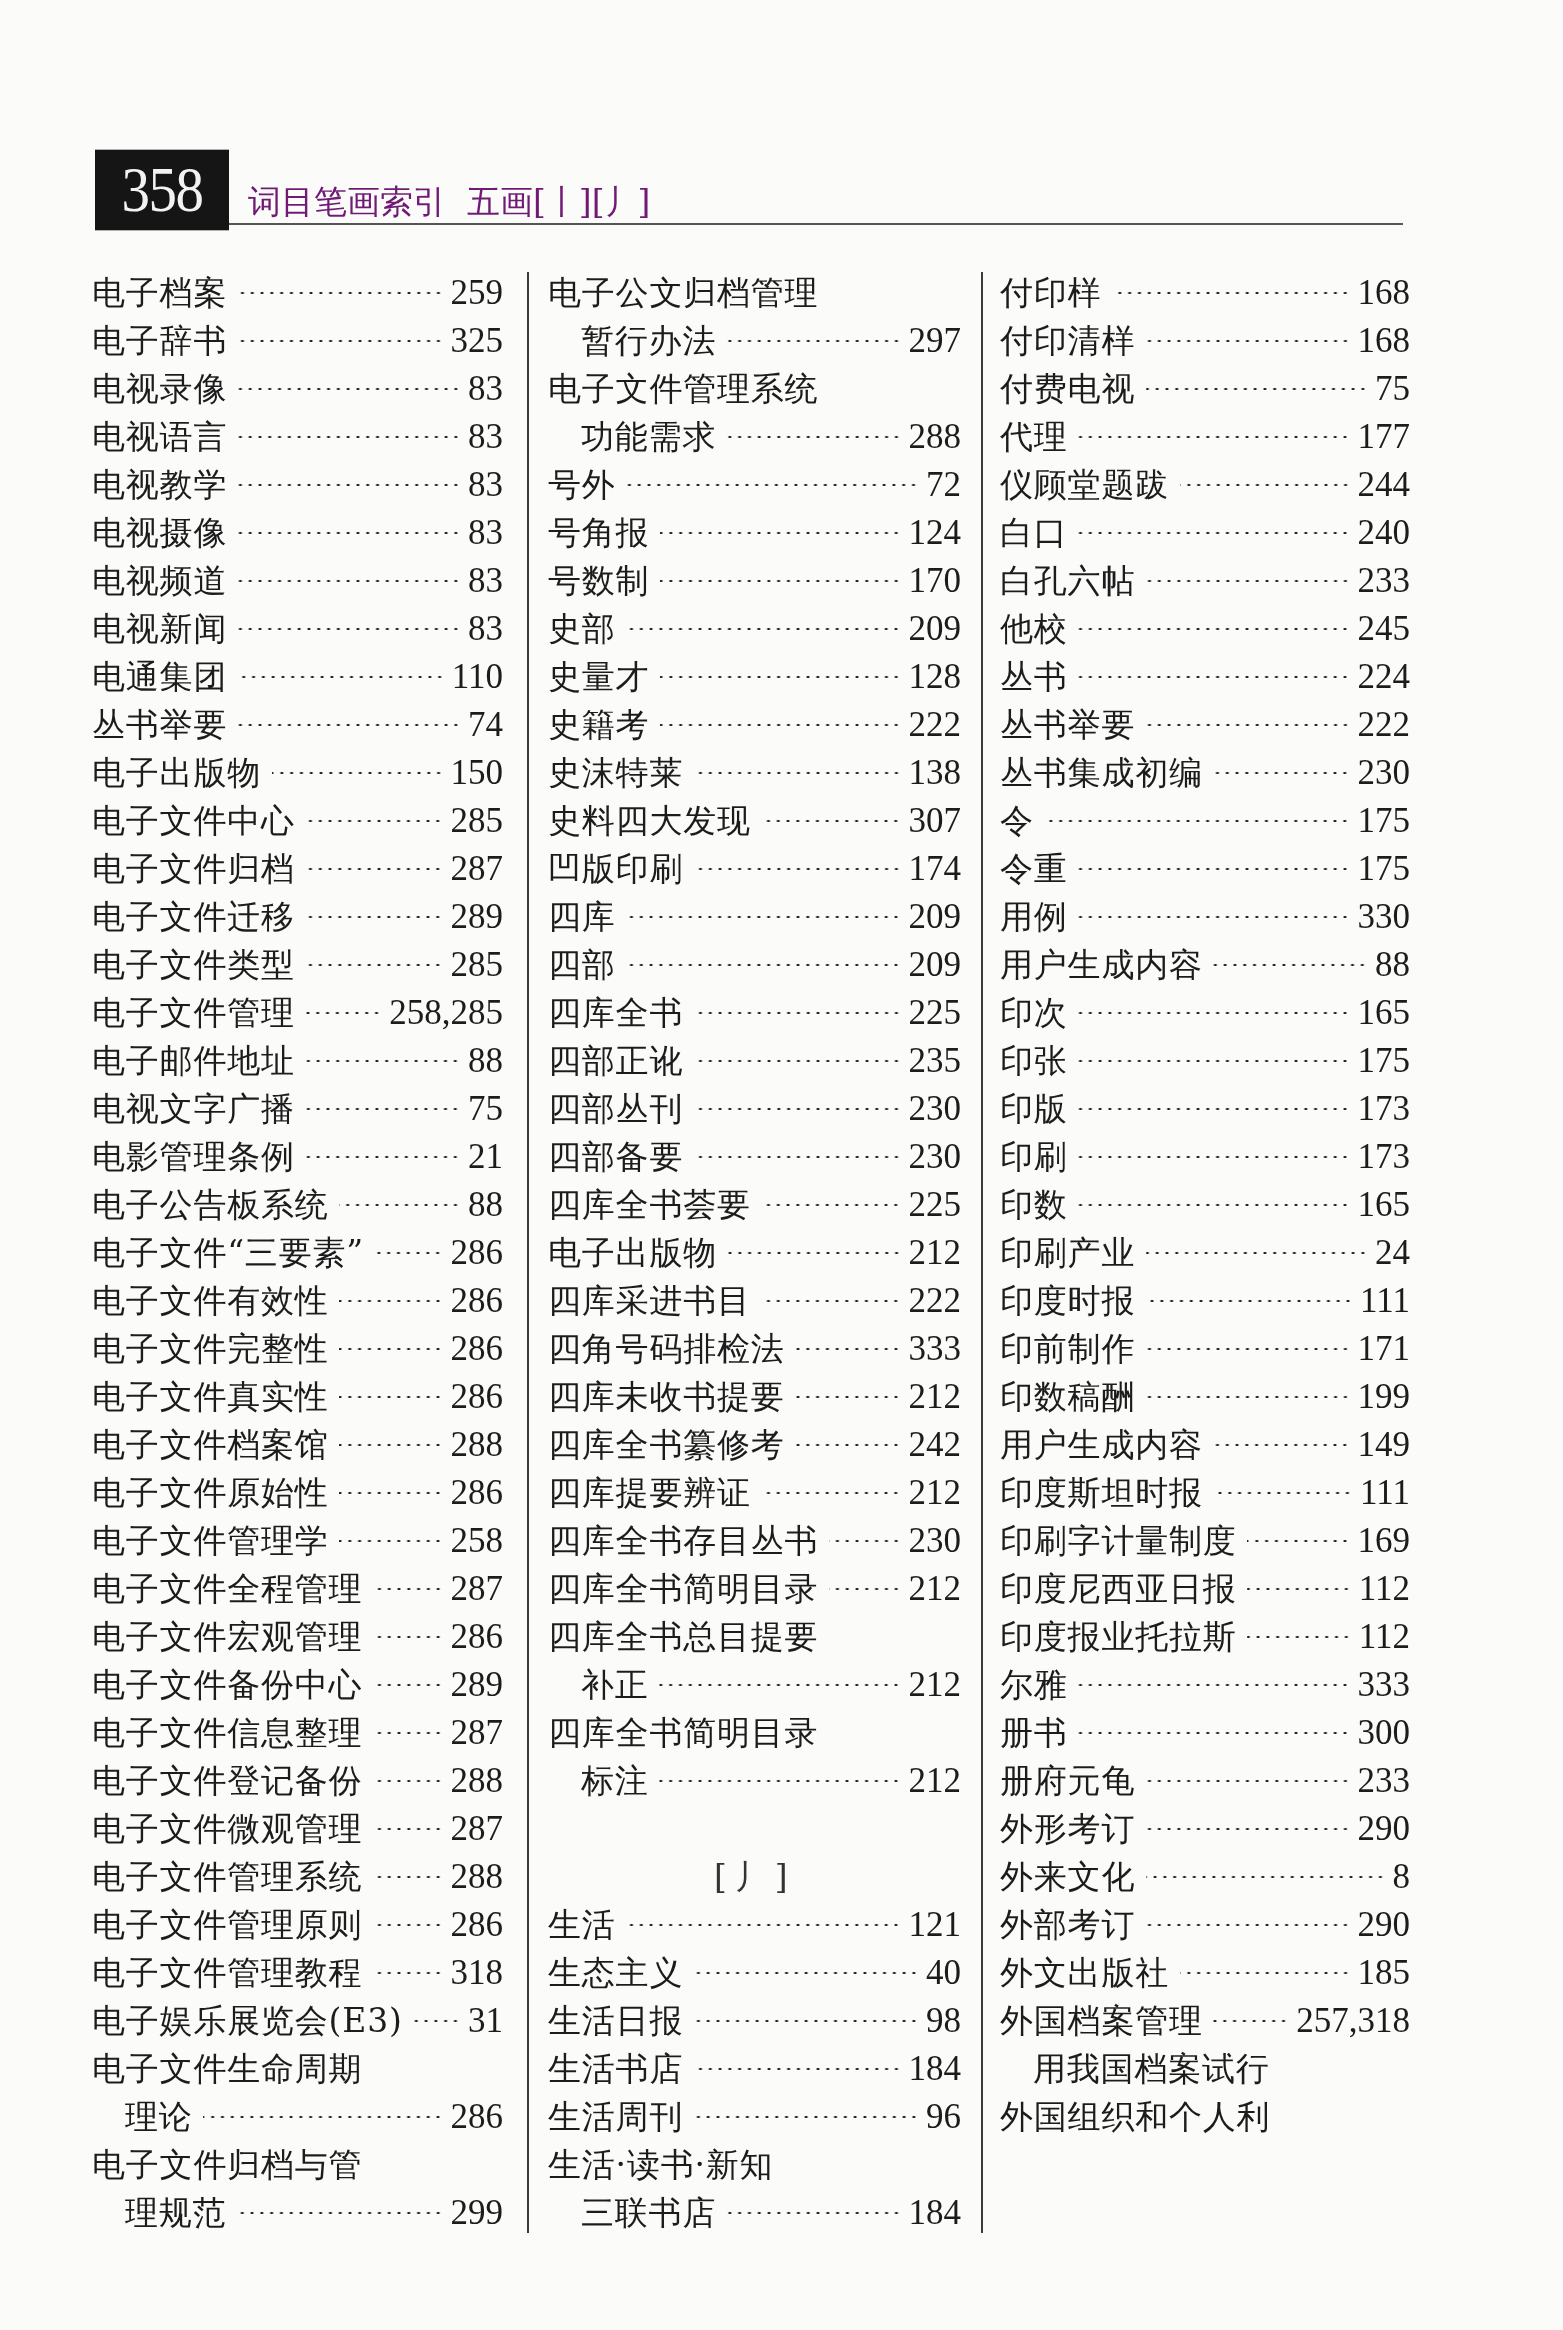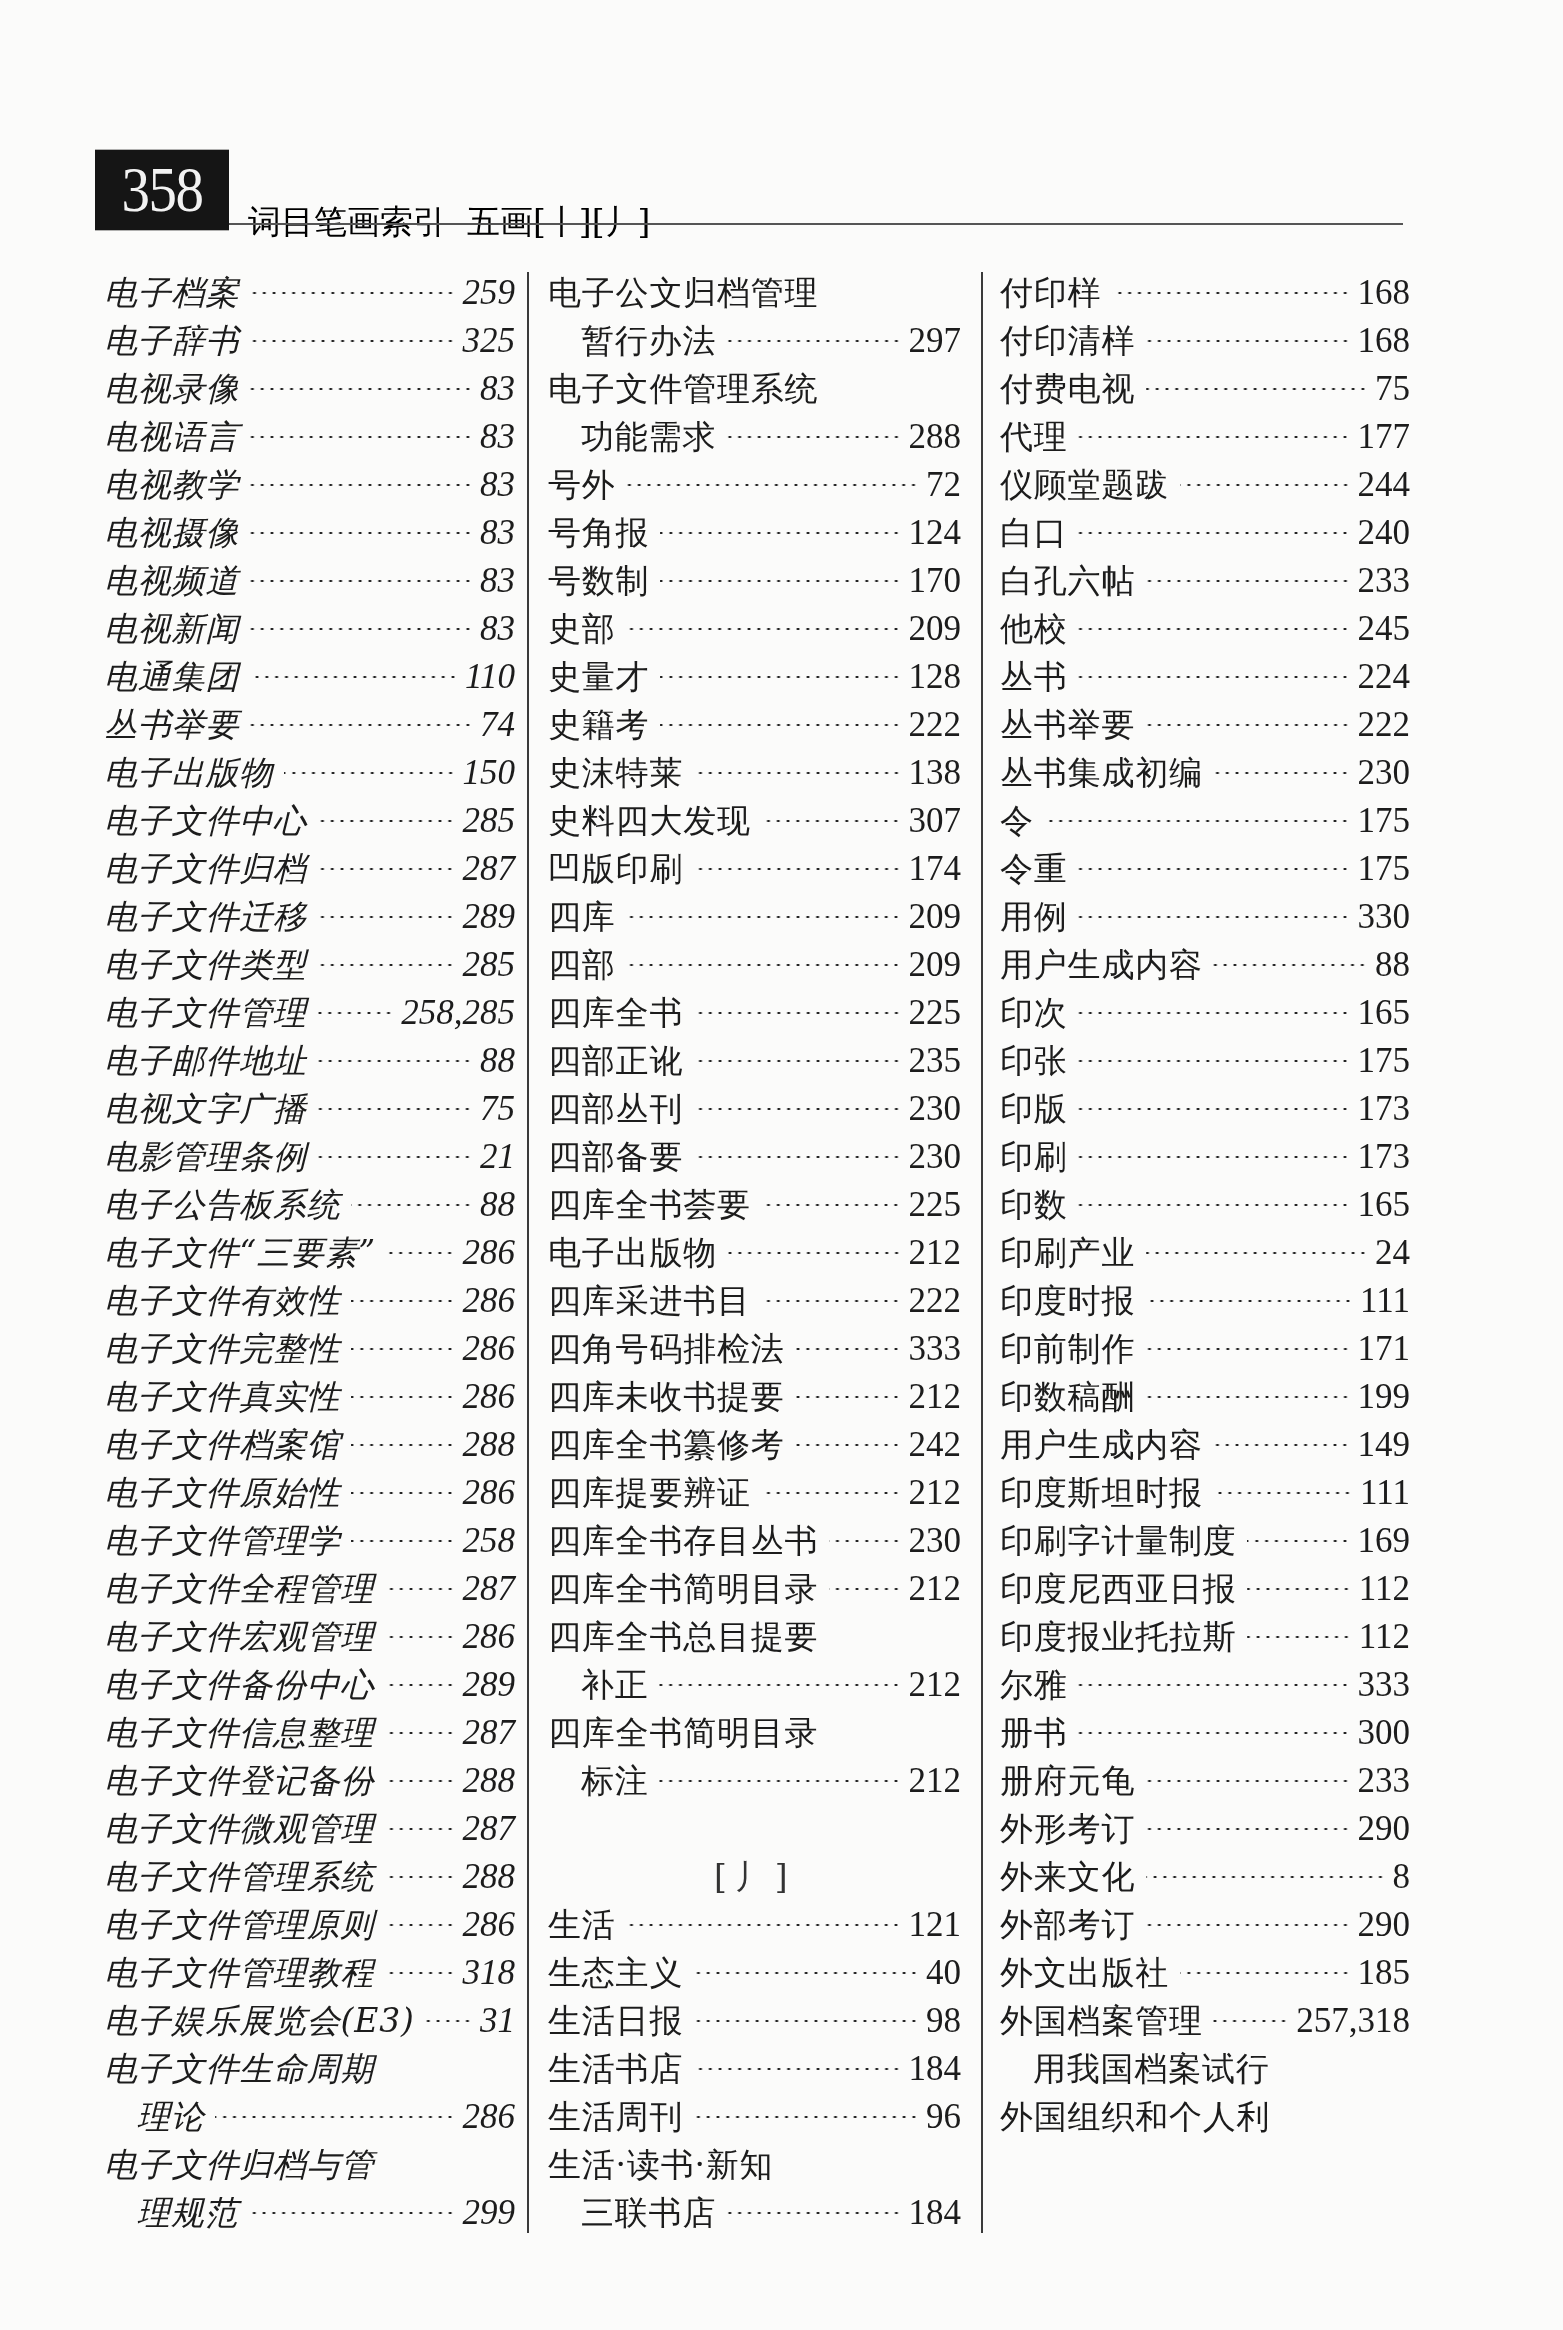--- a/index.html
+++ b/index.html
@@ -8,27 +8,26 @@
     font-family: "DejaVu Serif", "Liberation Serif", serif; color: #1c1c1c;
   }
   .header { position: absolute; left: 95px; top: 154px; width: 1308px; height: 75px; }
   .page-num {
     position: absolute; left: 0; top: 0; width: 134px; height: 72px; background: #151515;
     color: #f2f2f2; font-family: "Liberation Serif", serif; font-size: 57px; line-height: 72px;
     text-align: center; letter-spacing: -1.5px; transform: scaleY(1.12);
   }
   .header-title {
     position: absolute; left: 153px; top: 27px; font-size: 33px; line-height: 42px; white-space: pre;
-    color: #000000;
-    margin-top: 20px;
+    color: #701a75;
   }
   .header-rule { position: absolute; left: 134px; top: 69px; width: 1174px; height: 2.3px; background: #555; }
 
   .column { position: absolute; top: 269px; height: 1982px; }
-  .col-left { left: 104px; width: 411px; font-style: italic; }
+  .col-left { left: 92px; width: 411px; }
   .col-mid { left: 548px; width: 413px; }
   .col-right { left: 1000px; width: 410px; }
   .divider { position: absolute; top: 272px; width: 2.3px; height: 1961px; background: #3a3a3a; }
   .div-1 { left: 527px; }
   .div-2 { left: 981px; }
 
   .row {
     height: 48px; display: flex; align-items: center; font-size: 33px; line-height: 48px;
     white-space: nowrap;
   }

